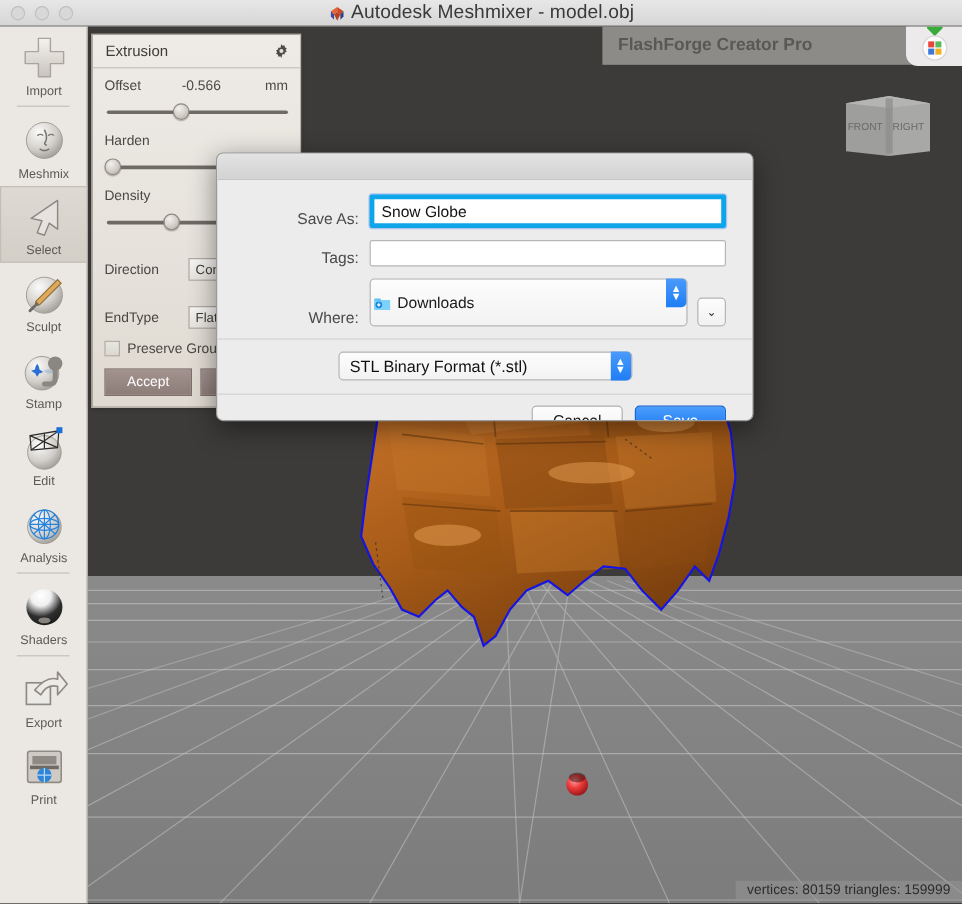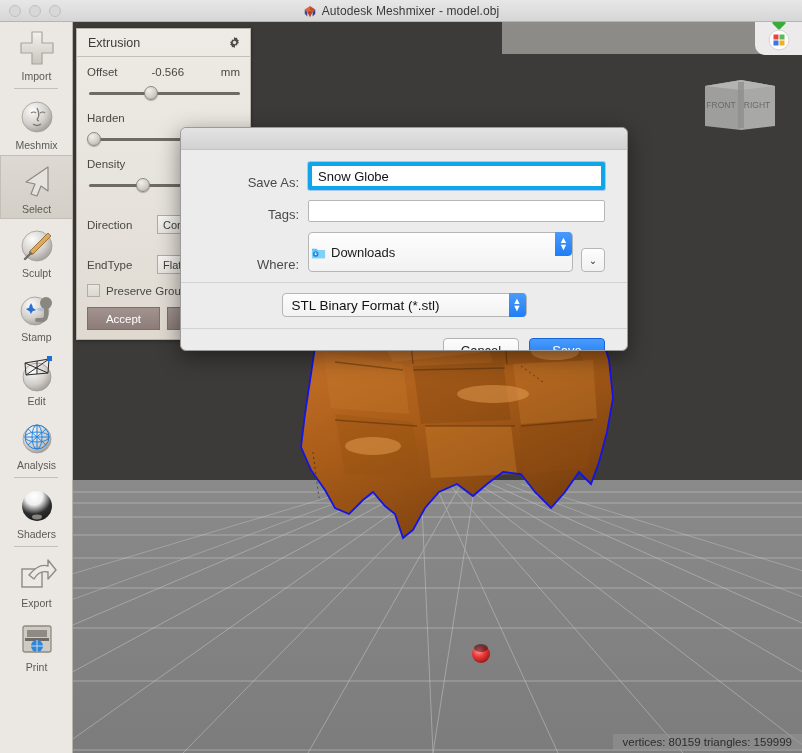--- a/index.html
+++ b/index.html
@@ -27,21 +27,21 @@
   }
   .traffic { display: flex; gap: 8px; margin-left: 9px; }
   .tl {
     width: 12px; height: 12px; border-radius: 50%;
     background: #d8d8d8;
     border: 1px solid #c0c0c0;
   }
   .title-text {
     position: absolute; left: 0; right: 0;
     text-align: center;
-    font-size: 12px; color: #3a3a3a;
+    font-size: 16px; color: #3a3a3a;
     letter-spacing: 0.1px;
     display: flex; align-items: center; justify-content: center;
     gap: 5px;
   }
   .mm-logo { display: inline-block; width: 14px; height: 14px; position: relative; top: 1px; }
 
   
   .toolbar {
     position: absolute; left: 0; top: 22px;
     width: 73px; height: 731px;
@@ -385,20 +385,21 @@
             <path d="M 448 344 L 470 360"></path>
           </g>
         </g>
 
         <circle cx="408" cy="632" r="9" fill="url(#pivotG)"></circle>
         <ellipse cx="408" cy="626" rx="7" ry="4" fill="#2a0a0a" opacity="0.5"></ellipse>
       </g>
     </svg>
 
     <div class="ff-label">
+      <span>FlashForge Creator Pro</span>
       <div class="ff-badge">
         <svg width="26" height="34" viewBox="0 0 26 34">
           <path d="M13 1 L13 8 M13 11 L8 6 M13 11 L18 6" stroke="#3aab3a" stroke-width="3" fill="none" stroke-linecap="round"></path>
           <path d="M13 13 L7 5 L19 5 Z" fill="#3aab3a"></path>
           <circle cx="13" cy="23" r="10" fill="#fcfcfc" stroke="#d4d4d4" stroke-width="1"></circle>
           <rect x="7.5" y="17.5" width="5" height="5" fill="#e8453c"></rect>
           <rect x="13.5" y="17.5" width="5" height="5" fill="#5cb85c"></rect>
           <rect x="7.5" y="23.5" width="5" height="5" fill="#3b78d8"></rect>
           <rect x="13.5" y="23.5" width="5" height="5" fill="#f2b01e"></rect>
         </svg>

